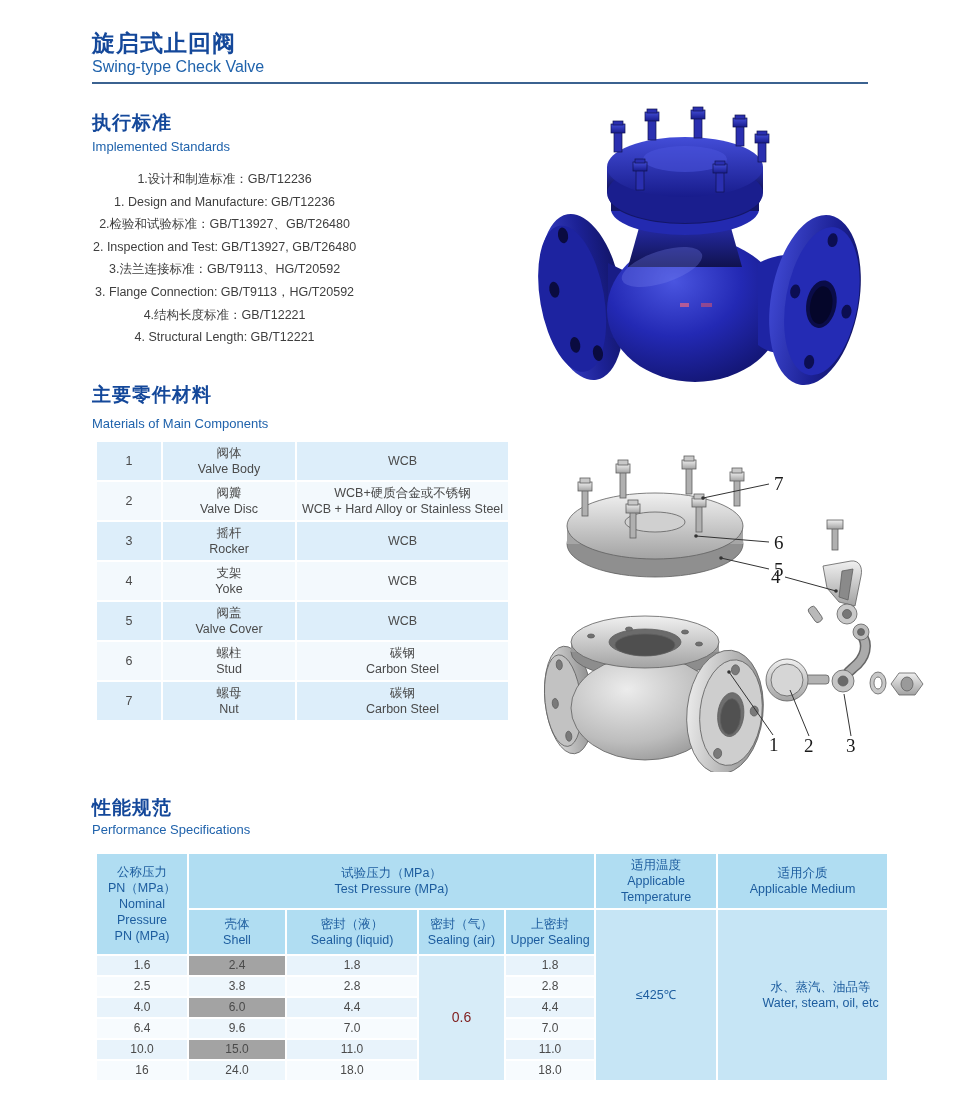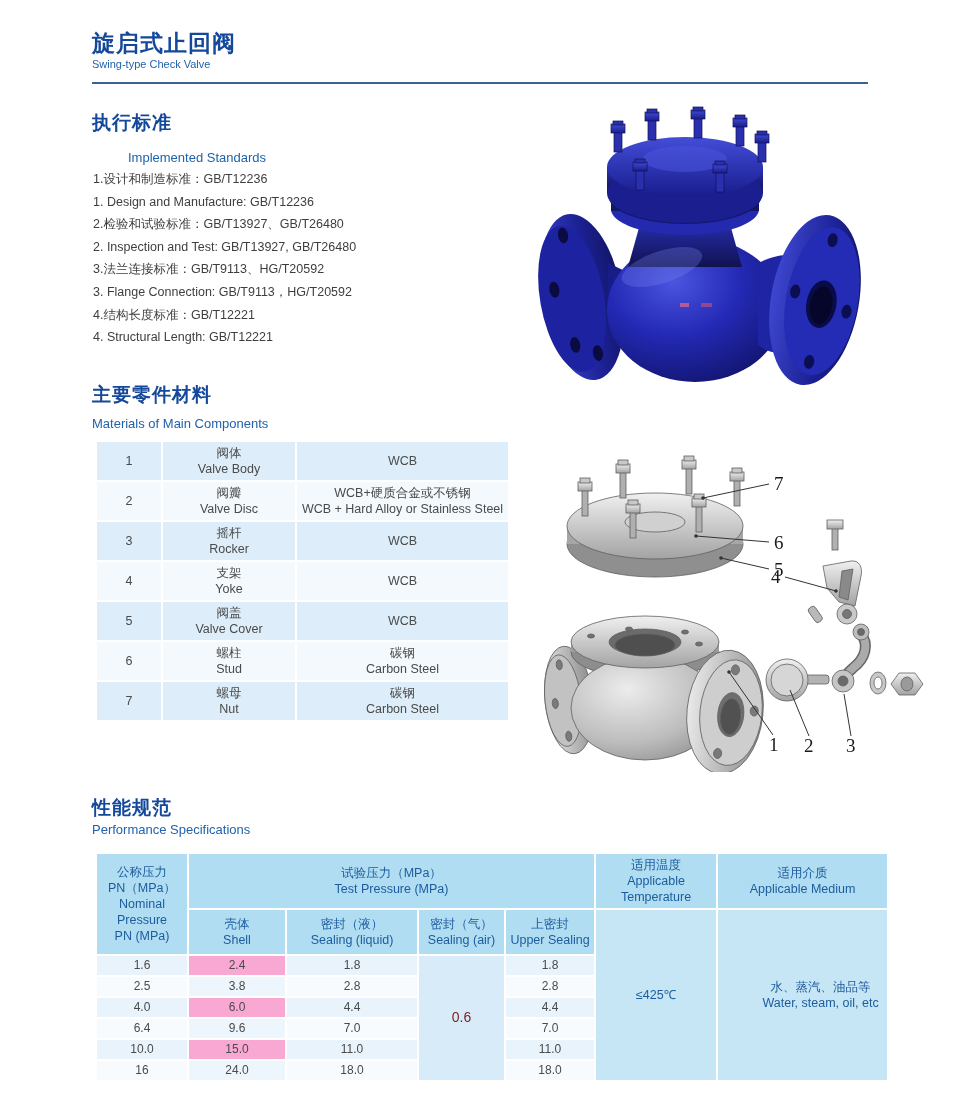--- a/index.html
+++ b/index.html
@@ -3,27 +3,27 @@
 <meta charset="utf-8">
 <style>
   * { margin:0; padding:0; box-sizing:border-box; }
   html,body { background:#ffffff; }
   .page {
     position:relative; width:960px; height:1100px; background:#fff;
     font-family:"Liberation Sans", sans-serif; overflow:hidden;
   }
   
   .title-zh { position:absolute; left:92px; top:28px; font-size:23px; font-weight:bold; color:#14489a; letter-spacing:1px; }
-  .title-en { position:absolute; left:92px; top:58px; font-size:11px; color:#2063ac; }
+  .title-en { position:absolute; left:92px; top:58px; font-size:16px; color:#2063ac; }
   .title-rule { position:absolute; left:92px; top:82px; width:776px; height:2px; background:#3b6290; }
   
   .sec-zh { position:absolute; left:92px; font-size:19px; font-weight:bold; color:#14489a; letter-spacing:1px; }
   .sec-en { position:absolute; left:92px; font-size:13px; color:#2063ac; }
   
-  .std-list { position:absolute; left:93px; top:168px; list-style:none; font-size:12.5px; color:#3e3e3e; }
+  .std-list { position:absolute; left:93px; top:168px; list-style:none; font-size:12.5px; color:#3e3e3e;text-align:center; }
   .std-list li { height:22.6px; line-height:22.6px; white-space:nowrap; }
   
   table { border-collapse:collapse; table-layout:fixed; }
   td { border:2px solid #ffffff; text-align:center; vertical-align:middle; padding:0; }
   td div { line-height:1.28; }
   
   .mtable { position:absolute; left:95px; top:440px; width:413px; font-size:12.5px; color:#4a4a4a; }
   .mtable td { height:40px; }
   .mtable tr.hrow td { background:#aeddf2; color:#1c5c9e; height:38px; font-size:12.5px; }
   .mtable tr.odd  td { background:#ddeefa; }
@@ -31,38 +31,38 @@
   
   .ptable { position:absolute; left:95px; top:852px; width:792px; font-size:12px; color:#4a4a4a; }
   .ptable tr.hrow1 td { background:#b0ddf2; color:#1c5c9e; height:56px; font-size:12.5px; }
   .ptable tr.hrow2 td { background:#b0ddf2; color:#1c5c9e; height:46px; font-size:12.5px; }
   .ptable td.mergedcell { background:#c6e5f5 !important; }
   .ptable td.tempcell { color:#41546a; font-size:13px; }
   .ptable td.mediumcell { color:#3f679a; font-size:12.5px;padding-left:36px; }
   .ptable td.aircell { background:#d7ecf8 !important; color:#7f1d1d; font-size:14px; }
   .ptable tr.odd  td { background:#e8f3fb; height:21px; }
   .ptable tr.even td { background:#f7fbfe; height:21px; }
-  .ptable tr.odd  td.shell { background:#f9a8d4; }
+  .ptable tr.odd  td.shell { background:#a3a3a3; }
   .ptable tr.even td.shell { background:#edf6fc; }
   
   .valve-photo { position:absolute; left:530px; top:105px; width:405px; height:290px; }
   .exploded { position:absolute; left:533px; top:430px; width:430px; height:342px; }
   .exploded text { font-family:"Liberation Serif", serif; font-size:19px; fill:#1a1a1a; }
 </style>
 </head>
 <body>
 
 <div class="page">
 
   <div class="title-zh">旋启式止回阀</div>
   <div class="title-en">Swing-type Check Valve</div>
   <div class="title-rule"></div>
 
   <div class="sec-zh" style="top:110px;">执行标准</div>
-  <div class="sec-en" style="top:150px;margin-left:36px;">Implemented Standards</div>
+  <div class="sec-en" style="top:139px;">Implemented Standards</div>
   <ul class="std-list">
       <li>1.设计和制造标准：GB/T12236</li>
       <li>1. Design and Manufacture: GB/T12236</li>
       <li>2.检验和试验标准：GB/T13927、GB/T26480</li>
       <li>2. Inspection and Test: GB/T13927, GB/T26480</li>
       <li>3.法兰连接标准：GB/T9113、HG/T20592</li>
       <li>3. Flange Connection: GB/T9113，HG/T20592</li>
       <li>4.结构长度标准：GB/T12221</li>
       <li>4. Structural Length: GB/T12221</li>
     </ul>

